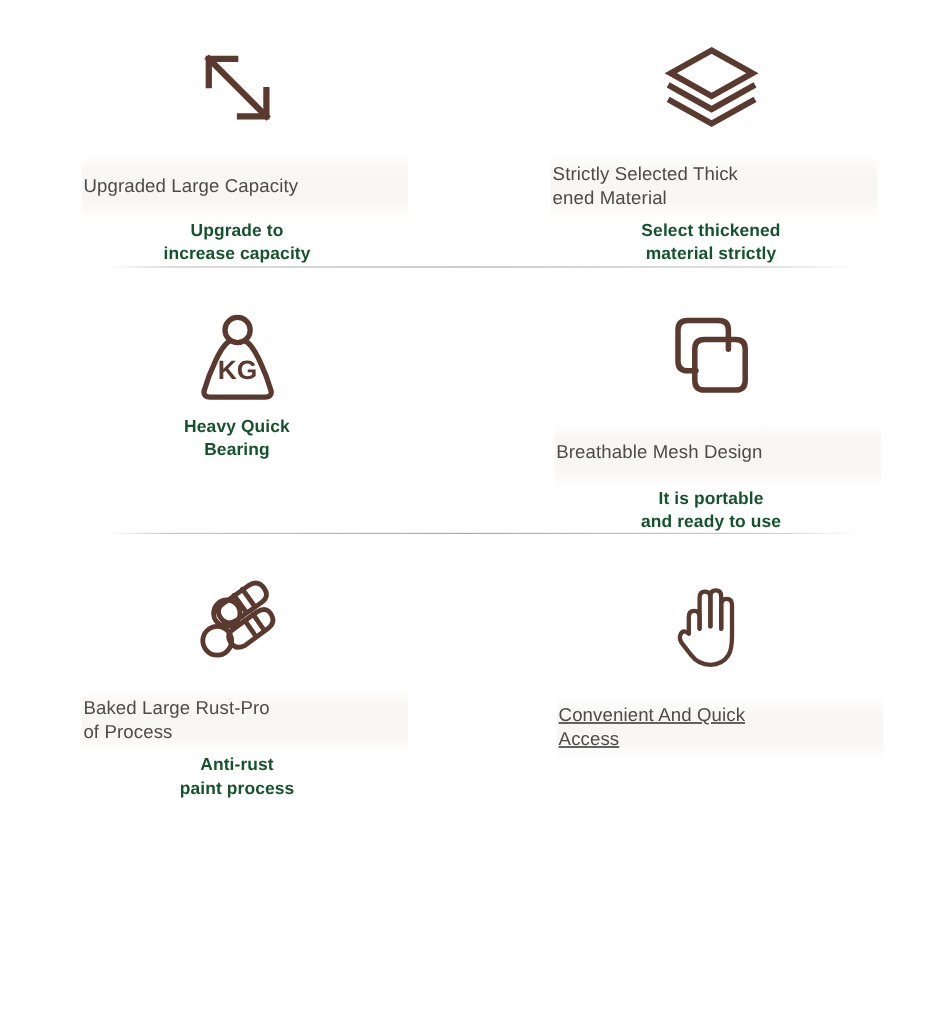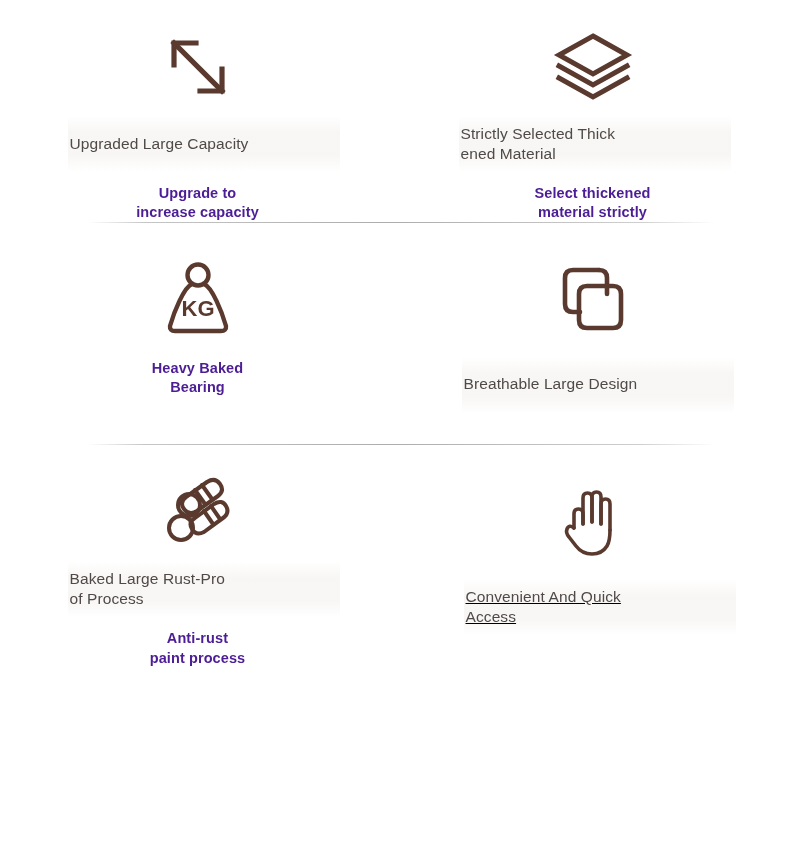--- a/index.html
+++ b/index.html
@@ -81,24 +81,24 @@
   .feature-title {
     font-size: 15.5px;
     line-height: 1.33;
     color: #4f4a48;
     font-weight: 400;
     text-align: left;
     letter-spacing: 0.1px;
   }
 
   .feature-subtitle {
-    margin-top: 12px;
+    margin-top: 0;
     font-size: 14.5px;
     line-height: 1.33;
-    color: #4c1d95;
+    color: #14532d;
     font-weight: 600;
     text-align: center;
     letter-spacing: 0.1px;
     white-space: pre-line;
   }
 
   
   .cell-0 .title-band { margin-left: 12px; }
   .cell-1 .title-band { margin-left: 4px; }
   .cell-2 .title-band { margin-left: 12px; }
@@ -150,35 +150,37 @@
   <div class="feature-row">
 
     <div class="feature-cell cell-2">
       <div class="icon-wrap">
         <svg width="72" height="78" viewBox="0 0 72 78" fill="none">
           <circle cx="36" cy="15" r="10.5" stroke="#5a3a2e" stroke-width="4.4"></circle>
           <path d="M30 24 C22 27 12 52 8 66 Q7.5 71 13 71 L59 71 Q64.5 71 64 66 C60 52 50 27 42 24" stroke="#5a3a2e" stroke-width="4.4" stroke-linejoin="round"></path>
           <text x="36" y="56" text-anchor="middle" font-family="'Liberation Sans', sans-serif" font-size="22" font-weight="bold" fill="#5a3a2e">KG</text>
         </svg>
       </div>
-      <div class="feature-subtitle">Heavy Baked
+      <div class="feature-subtitle">Heavy Quick
 Bearing</div>
     </div>
 
     <div class="feature-cell cell-3">
       <div class="icon-wrap">
         <svg width="74" height="74" viewBox="0 0 74 74" fill="none" stroke="#5a3a2e" stroke-width="4.6" stroke-linecap="round" stroke-linejoin="round">
           <path d="M43 8 H17 Q9 8 9 16 V42 Q9 50 17 50 H24"></path>
           <path d="M43 8 Q51 8 51 16 V32"></path>
           <path d="M31 24 H57 Q65 24 65 32 V58 Q65 66 57 66 H31 Q23 66 23 58 V32 Q23 24 31 24 Z"></path>
         </svg>
       </div>
       <div class="title-band">
-        <div class="feature-title" style="white-space:pre-line">Breathable Large Design</div>
-      </div>
+        <div class="feature-title" style="white-space:pre-line">Breathable Mesh Design</div>
+      </div>
+      <div class="feature-subtitle">It is portable
+and ready to use</div>
     </div>
 
     <div class="row-divider"></div>
   </div>
 
   <div class="feature-row">
 
     <div class="feature-cell cell-4">
       <div class="icon-wrap">
         <svg width="72" height="72" viewBox="0 0 72 72" fill="none" stroke="#5a3a2e" stroke-width="4" stroke-linecap="round" stroke-linejoin="round">

